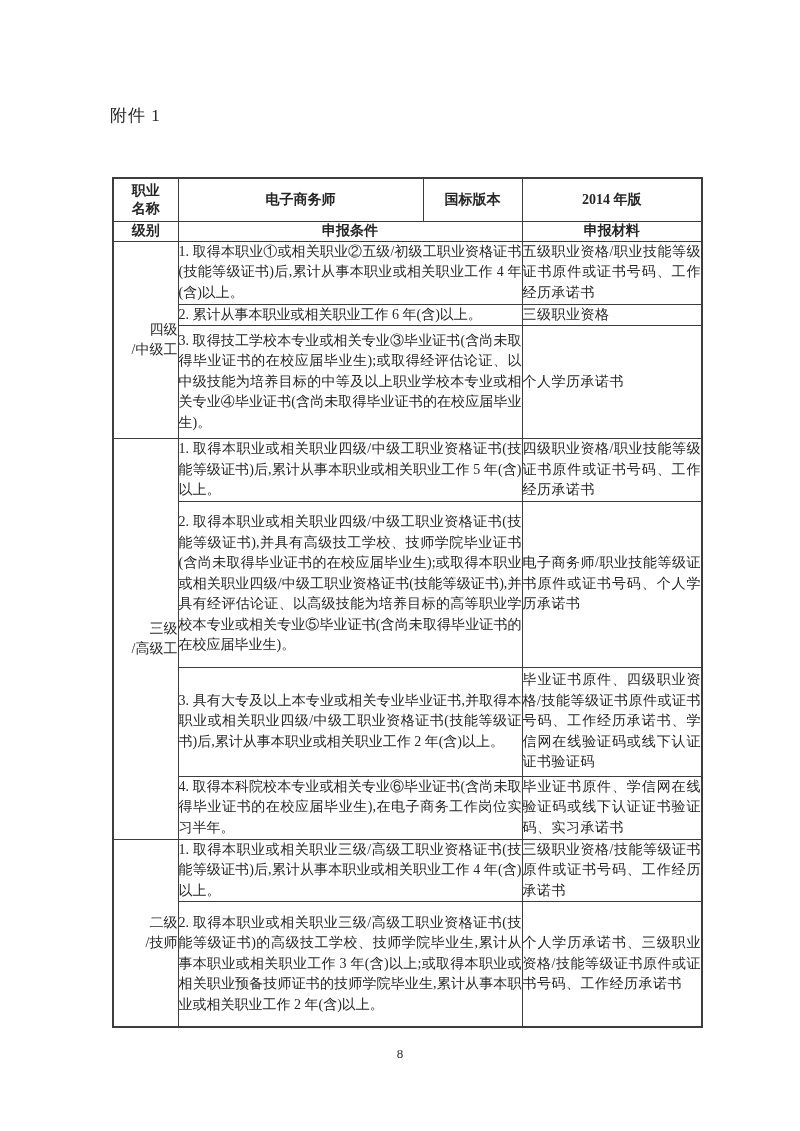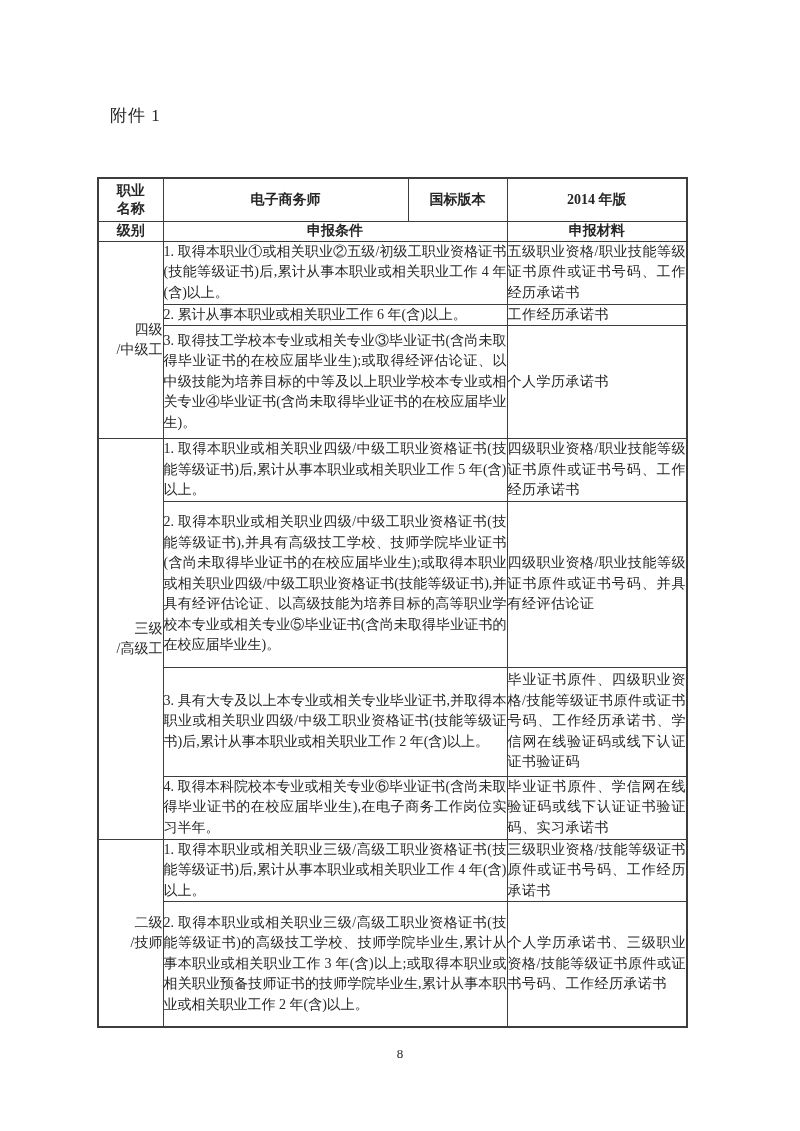--- a/index.html
+++ b/index.html
@@ -16,21 +16,21 @@
     font-size:17px; letter-spacing:1px;
   }
   .doc-title {
     position:absolute; left:0; top:137px; width:100%;
     text-align:center;
     font-family:"Liberation Sans","DejaVu Sans",sans-serif;
     font-weight:bold; font-size:25px; letter-spacing:4px;
     color:#1c1c1c;
   }
   table.app-table {
-    position:absolute; left:97px; top:177px;
+    position:absolute; left:112px; top:177px;
     width:589px;
     border-collapse:collapse; table-layout:fixed;
     border:2px solid #3d3d3d;
     padding-left:48px;
   }
   .app-table td {
     border:1px solid #3d3d3d;
     padding:0;
     font-size:14px;
     color:#262626;
@@ -99,36 +99,36 @@
       </tr>
 
       <tr style="height:63px">
         <td class="level-cell" rowspan="3">四级
 /中级工</td>
         <td class="cond" colspan="2">1. 取得本职业①或相关职业②五级/初级工职业资格证书(技能等级证书)后,累计从事本职业或相关职业工作 4 年(含)以上。</td>
         <td class="mat">五级职业资格/职业技能等级证书原件或证书号码、工作经历承诺书</td>
       </tr>
       <tr style="height:20px">
         <td class="cond" colspan="2">2. 累计从事本职业或相关职业工作 6 年(含)以上。</td>
-        <td class="mat">工作经历承诺书</td>
+        <td class="mat">三级职业资格</td>
       </tr>
       <tr style="height:113px">
         <td class="cond" colspan="2">3. 取得技工学校本专业或相关专业③毕业证书(含尚未取得毕业证书的在校应届毕业生);或取得经评估论证、以中级技能为培养目标的中等及以上职业学校本专业或相关专业④毕业证书(含尚未取得毕业证书的在校应届毕业生)。</td>
         <td class="mat">个人学历承诺书</td>
       </tr>
 
       <tr style="height:62px">
         <td class="level-cell" rowspan="4">三级
 /高级工</td>
         <td class="cond" colspan="2">1. 取得本职业或相关职业四级/中级工职业资格证书(技能等级证书)后,累计从事本职业或相关职业工作 5 年(含)以上。</td>
         <td class="mat">四级职业资格/职业技能等级证书原件或证书号码、工作经历承诺书</td>
       </tr>
       <tr style="height:166px">
         <td class="cond" colspan="2">2. 取得本职业或相关职业四级/中级工职业资格证书(技能等级证书),并具有高级技工学校、技师学院毕业证书(含尚未取得毕业证书的在校应届毕业生);或取得本职业或相关职业四级/中级工职业资格证书(技能等级证书),并具有经评估论证、以高级技能为培养目标的高等职业学校本专业或相关专业⑤毕业证书(含尚未取得毕业证书的在校应届毕业生)。</td>
-        <td class="mat">四级职业资格/职业技能等级证书原件或证书号码、并具有经评估论证</td>
+        <td class="mat">电子商务师/职业技能等级证书原件或证书号码、个人学历承诺书</td>
       </tr>
       <tr style="height:109px">
         <td class="cond" colspan="2">3. 具有大专及以上本专业或相关专业毕业证书,并取得本职业或相关职业四级/中级工职业资格证书(技能等级证书)后,累计从事本职业或相关职业工作 2 年(含)以上。</td>
         <td class="mat">毕业证书原件、四级职业资格/技能等级证书原件或证书号码、工作经历承诺书、学信网在线验证码或线下认证证书验证码</td>
       </tr>
       <tr style="height:63px">
         <td class="cond" colspan="2">4. 取得本科院校本专业或相关专业⑥毕业证书(含尚未取得毕业证书的在校应届毕业生),在电子商务工作岗位实习半年。</td>
         <td class="mat">毕业证书原件、学信网在线验证码或线下认证证书验证码、实习承诺书</td>
       </tr>
 

